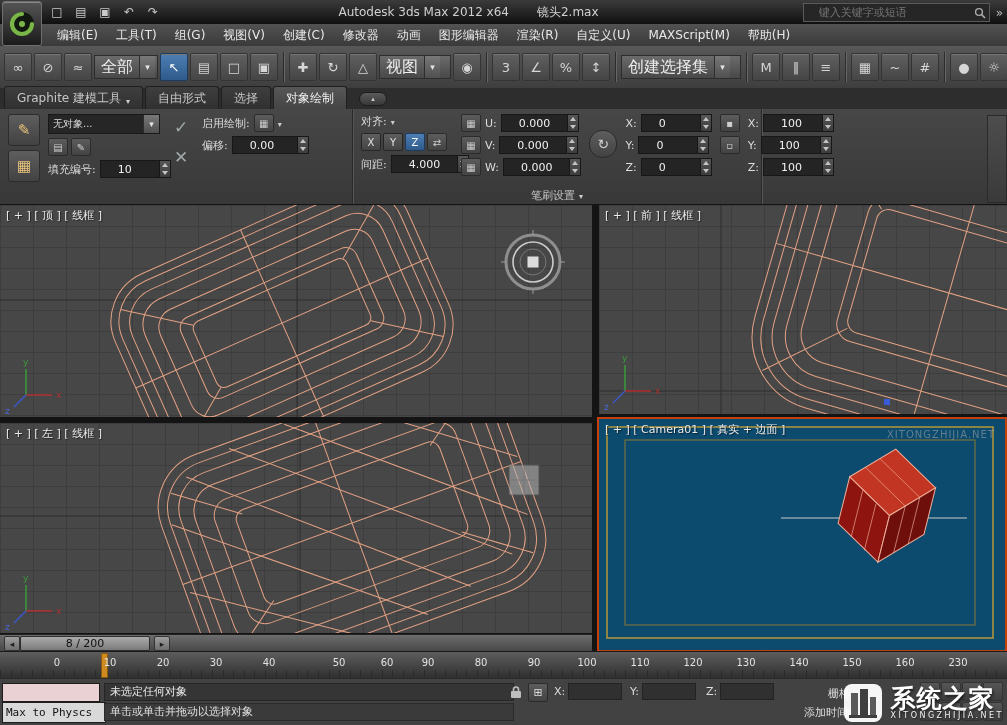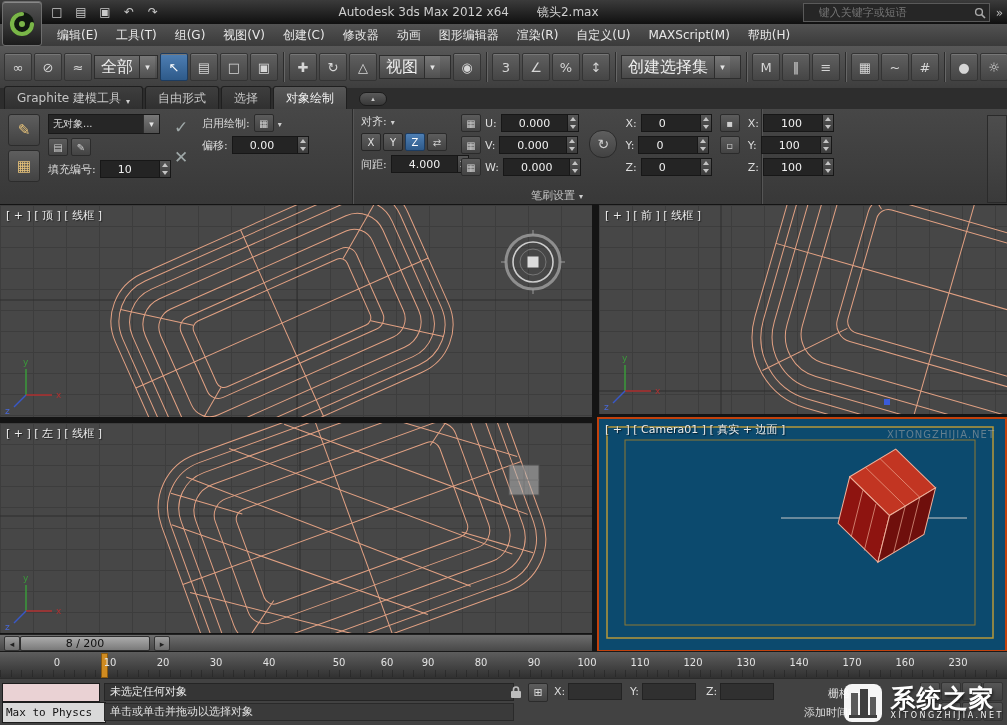--- a/index.html
+++ b/index.html
@@ -586,21 +586,21 @@
     <span class="tick" style="left:322px">50</span>
     <span class="tick" style="left:370px">60</span>
     <span class="tick" style="left:411px">90</span>
     <span class="tick" style="left:464px">80</span>
     <span class="tick" style="left:517px">90</span>
     <span class="tick" style="left:570px">100</span>
     <span class="tick" style="left:623px">110</span>
     <span class="tick" style="left:676px">120</span>
     <span class="tick" style="left:729px">130</span>
     <span class="tick" style="left:782px">140</span>
-    <span class="tick" style="left:835px">170</span>
+    <span class="tick" style="left:835px">150</span>
     <span class="tick" style="left:888px">160</span>
     <span class="tick" style="left:941px">230</span>
   </div>
 
   <div class="statusbar">
     <div class="macro-recorder"></div>
     <div class="listener">Max to Physcs</div>
     <div class="status-field">未选定任何对象</div>
     <div class="prompt-field">单击或单击并拖动以选择对象</div>
     <span class="lock-btn">

